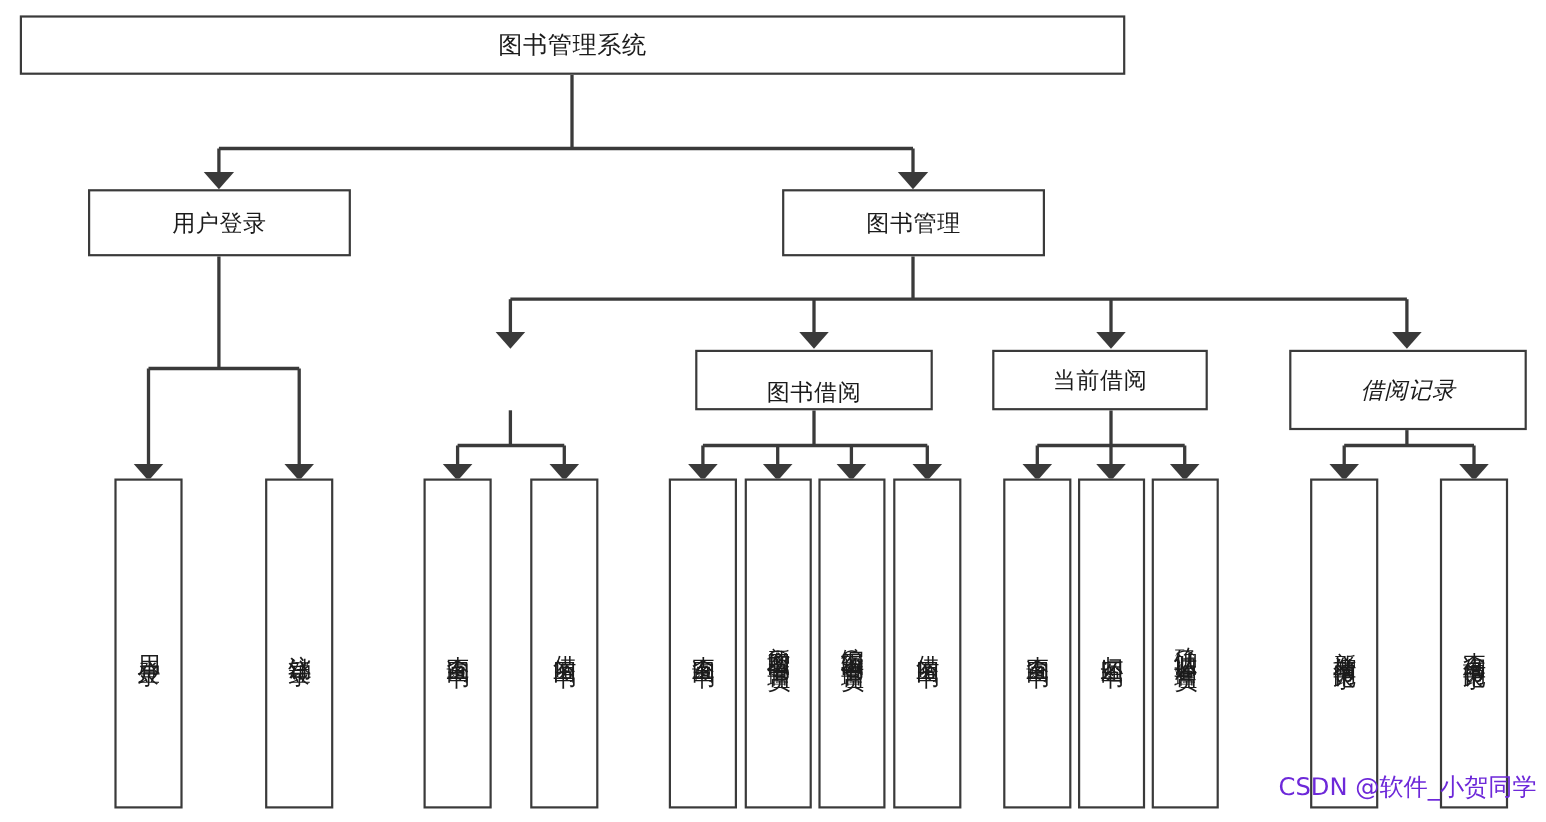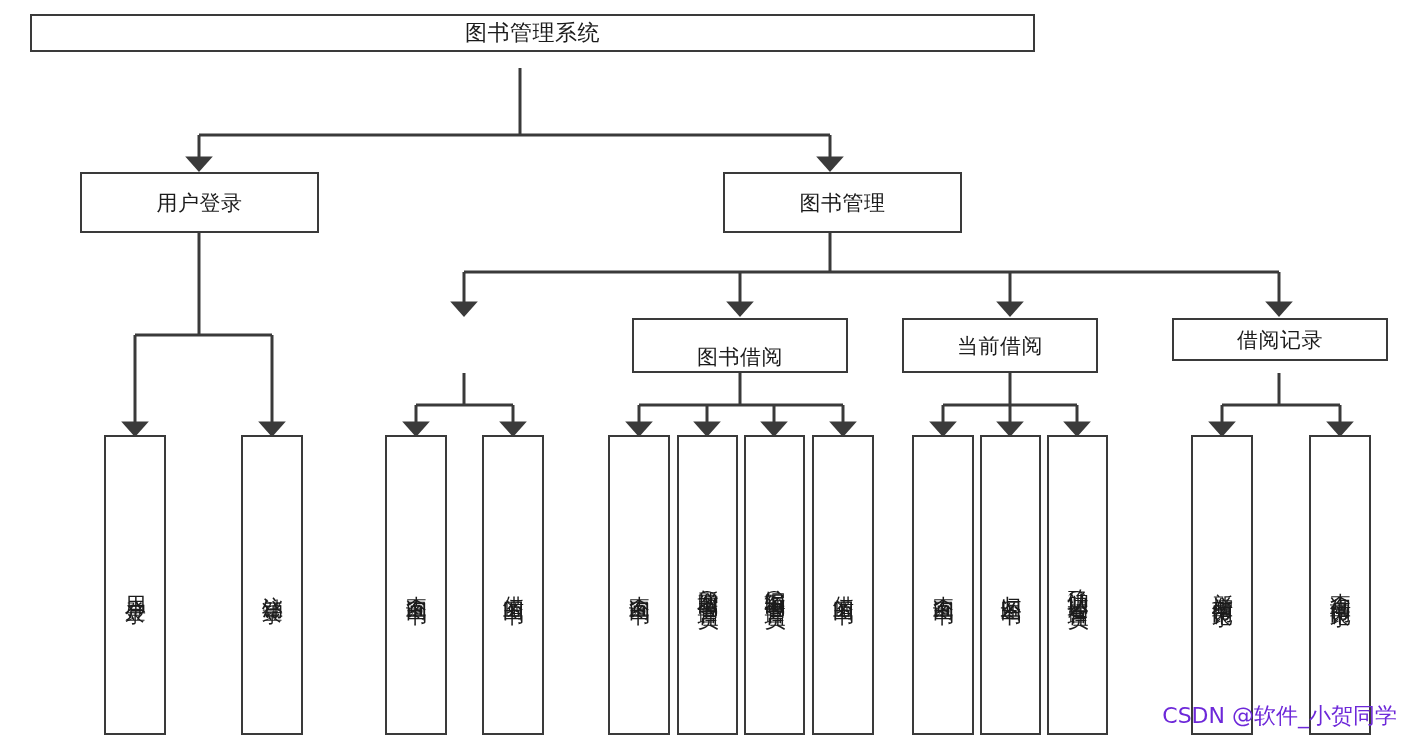--- a/index.html
+++ b/index.html
@@ -109,38 +109,38 @@
       <path d="M1010,405 L1010,425" marker-end="url(#arr)"></path>
       <path d="M1077,405 L1077,425" marker-end="url(#arr)"></path>
 
       <path d="M1279,373 L1279,405"></path>
       <path d="M1222,405 L1340,405"></path>
       <path d="M1222,405 L1222,425" marker-end="url(#arr)"></path>
       <path d="M1340,405 L1340,425" marker-end="url(#arr)"></path>
     </g>
   </svg>
 
-  <div class="node h root" style="left:30px; top:14px; width:1005px; height:38px;">
+  <div class="node h root" style="left:18px; top:14px; width:1005px; height:54px;">
     <span>图书管理系统</span>
   </div>
 
   <div class="node h" style="left:80px; top:172px; width:239px; height:61px;">
     <span>用户登录</span>
   </div>
-  <div class="node h" style="left:711px; top:172px; width:239px; height:61px;margin-left:12px;">
+  <div class="node h" style="left:711px; top:172px; width:239px; height:61px;">
     <span>图书管理</span>
   </div>
 
   <div class="node h" style="left:632px; top:318px; width:216px; height:55px;align-items:flex-end;">
     <span>图书借阅</span>
   </div>
   <div class="node h" style="left:902px; top:318px; width:196px; height:55px;">
     <span>当前借阅</span>
   </div>
-  <div class="node h" style="left:1172px; top:318px; width:216px; height:43px;">
+  <div class="node h" style="left:1172px; top:318px; width:216px; height:73px;font-style:italic;">
     <span>借阅记录</span>
   </div>
 
   <div class="node v" style="left:104px; top:435px; width:62px; height:300px;">
     <span class="vtext">用户登录</span>
   </div>
   <div class="node v" style="left:241px; top:435px; width:62px; height:300px;">
     <span class="vtext">注销登录</span>
   </div>
 

